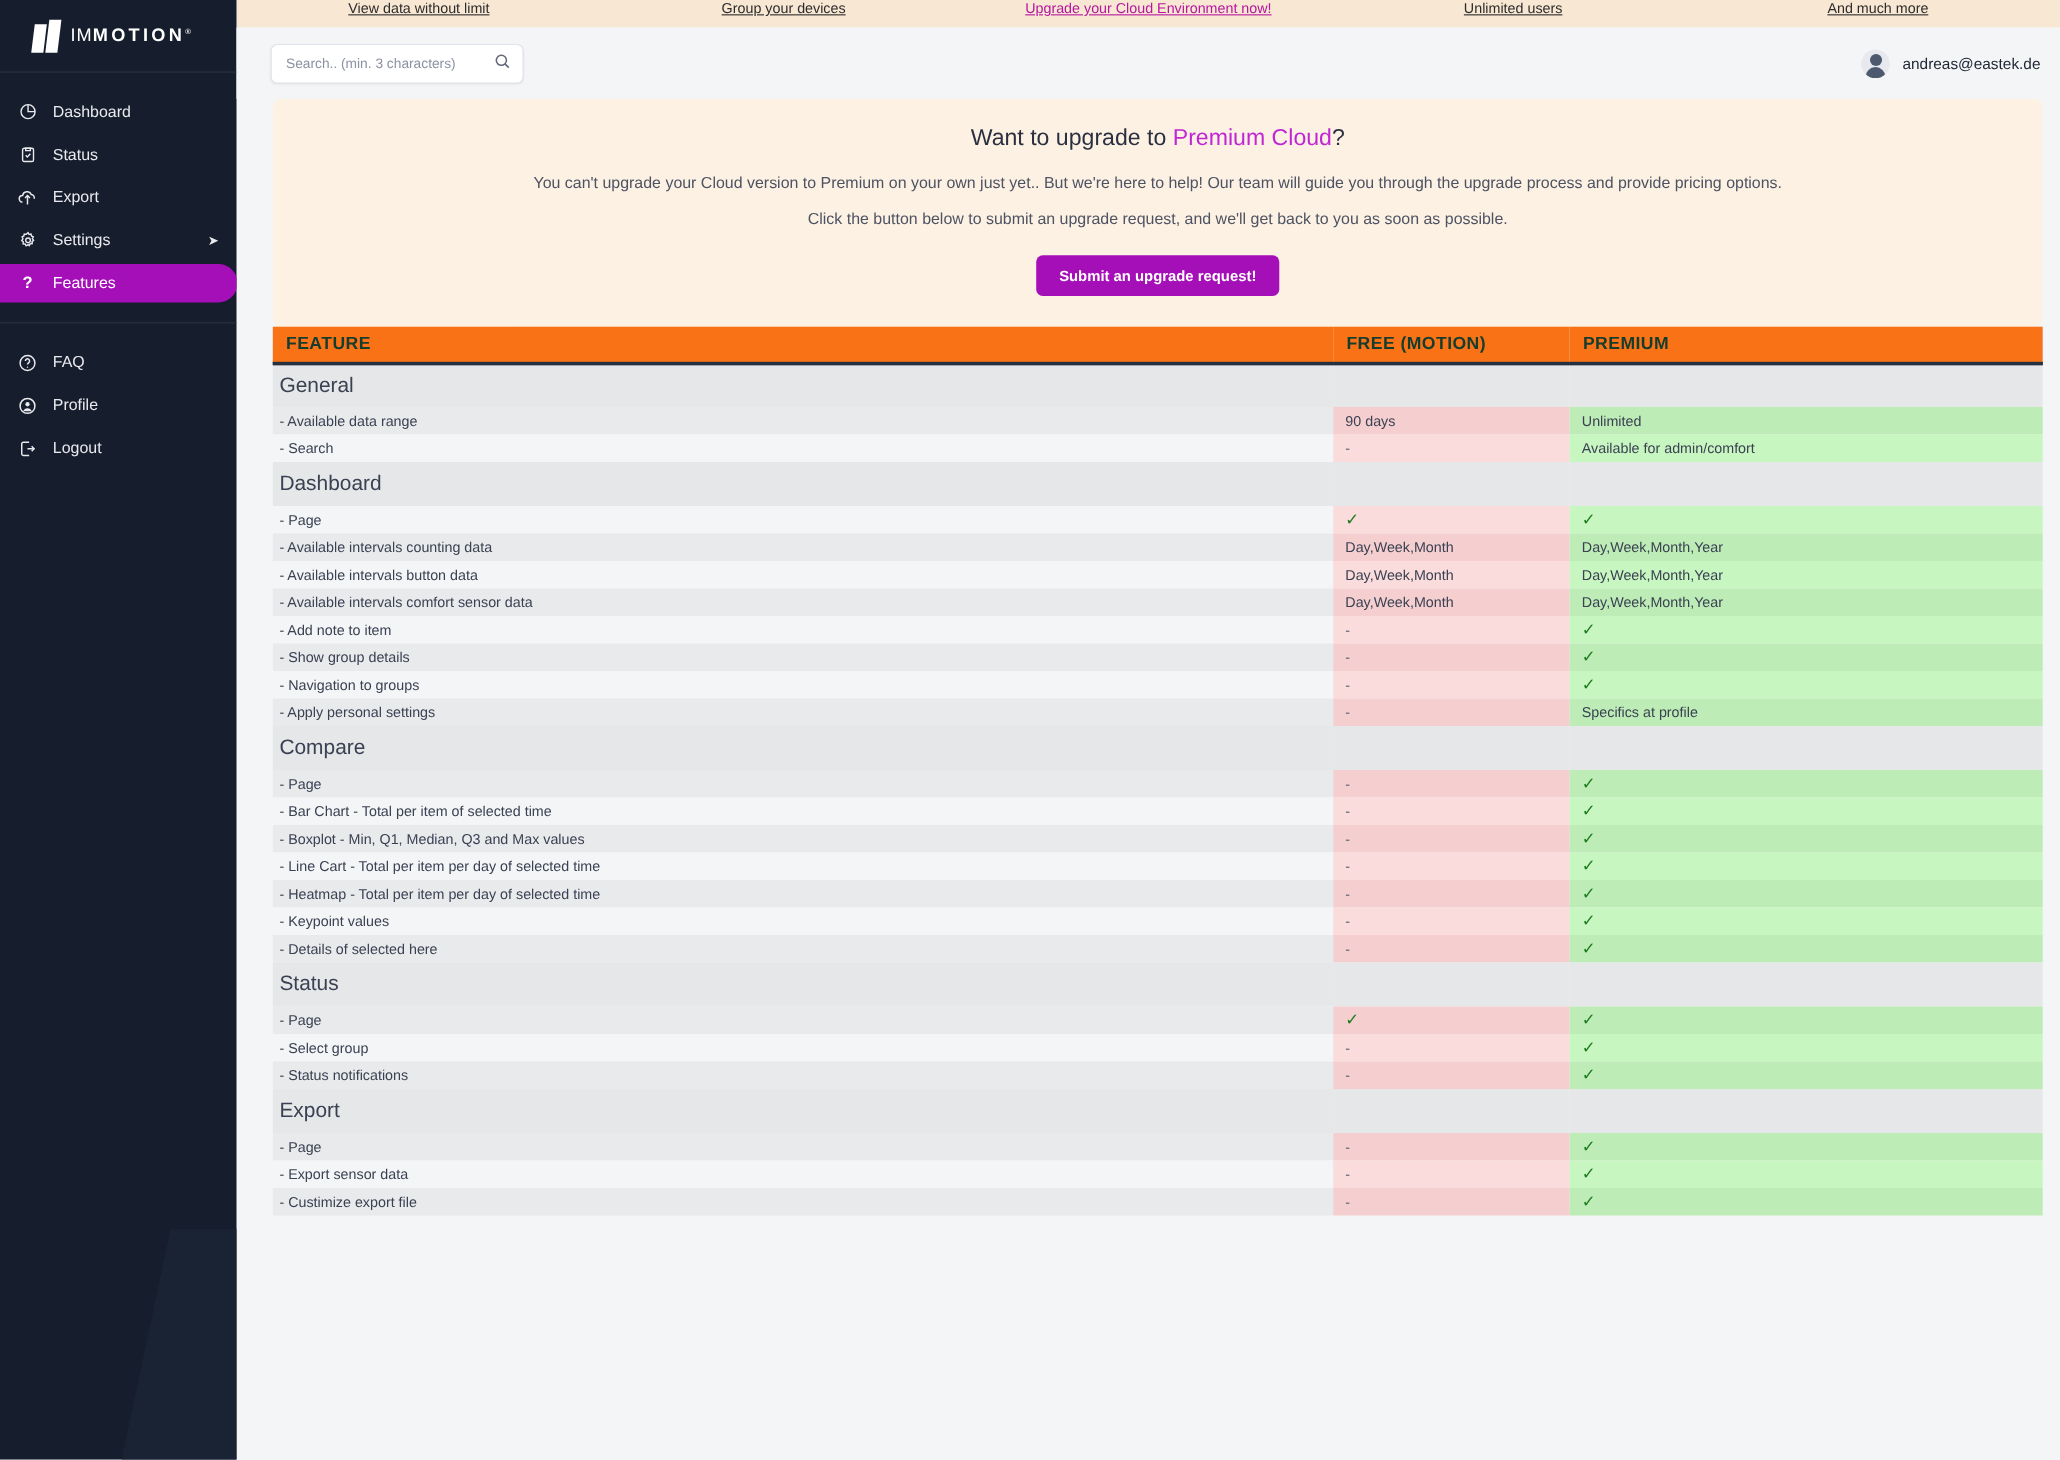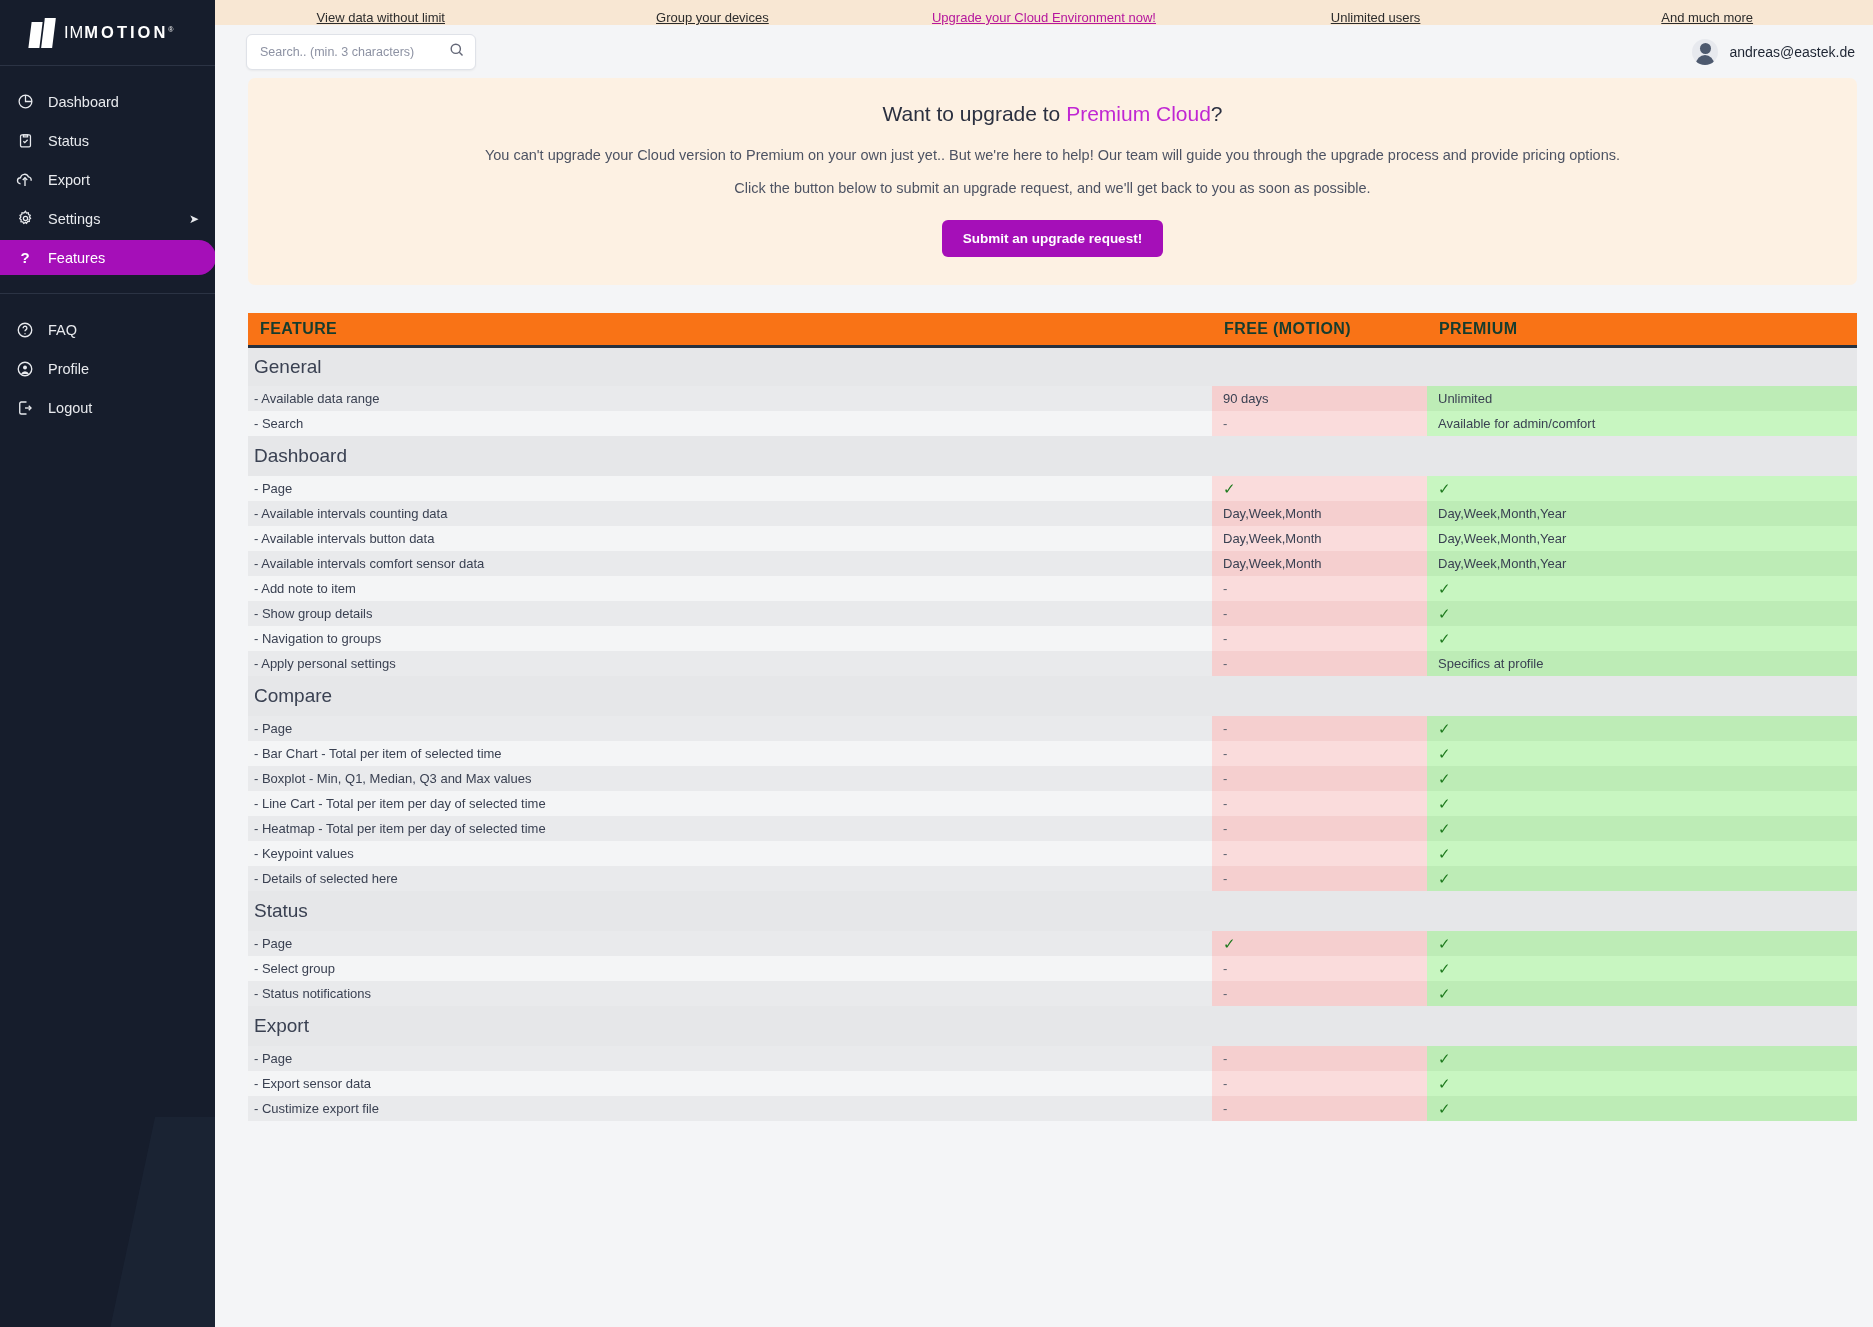--- a/index.html
+++ b/index.html
@@ -65,30 +65,30 @@
   }
   .nav-item .ni-ico svg{ display:block; }
   .nav-item .chev { margin-left:auto; margin-right:16px; font-size:12px; }
   .nav-item .qmark{ font-size:15px; font-weight:700; }
 
   
   .main { flex:1; display:flex; flex-direction:column; min-width:0; }
 
   .promo-bar {
     height: 25px; background:#f8e7d3;
-    display:flex; align-items:flex-end;
+    display:flex; align-items:flex-start;
     font-size:13px; color:#2c2c2c;
   }
   .promo-bar span{
     flex:1; text-align:center; text-decoration:underline; cursor:pointer;
   }
   .promo-bar span.hl{ color:#b5179e; font-weight:500; }
 
   .topbar {
-    height:53px; background:#f4f5f7;
+    height:65px; background:#f4f5f7;
     display:flex; align-items:center; padding:0 18px 0 18px;
     position:relative;
   }
   .search-box {
     margin-left:13px;
     width:230px; height:36px; background:#fff;
     border:1px solid #dfe2e8; border-radius:6px;
     display:flex; align-items:center; padding:0 10px 0 13px;
     box-shadow: 0 1px 2px rgba(0,0,0,.05);
   }
@@ -110,21 +110,20 @@
   .avatar .head{ width:11px;height:11px;border-radius:50%;background:#4d596e;position:absolute;top:4px;}
   .avatar .body{ width:18px;height:10px;border-radius:9px 9px 0 0;background:#4d596e;position:absolute;bottom:0;}
 
   .content { flex:1; padding: 0 16px 0 33px; overflow:hidden; }
 
   
   .promo-card{
     background:#fdf1e3; border-radius:7px;
     padding: 24px 30px 28px 30px;
     text-align:center;
-    margin-bottom: 28px;
   }
   .promo-title{ font-size:21px; color:#2b3040; font-weight:400; margin-bottom:21px; }
   .promo-title .pc-accent{ color:#c026d3; }
   .promo-line{ font-size:14.5px; color:#4d5363; margin-bottom:17px; }
   .promo-btn{
     display:inline-block; margin-top:7px;
     background:#a50fb8; color:#fff; font-size:13.5px; font-weight:700;
     padding:11px 21px; border:0; border-radius:6px; cursor:pointer;
   }
 

